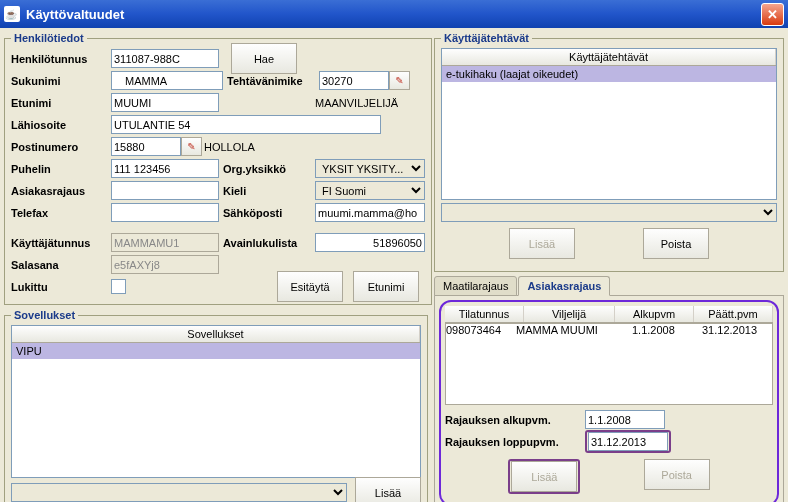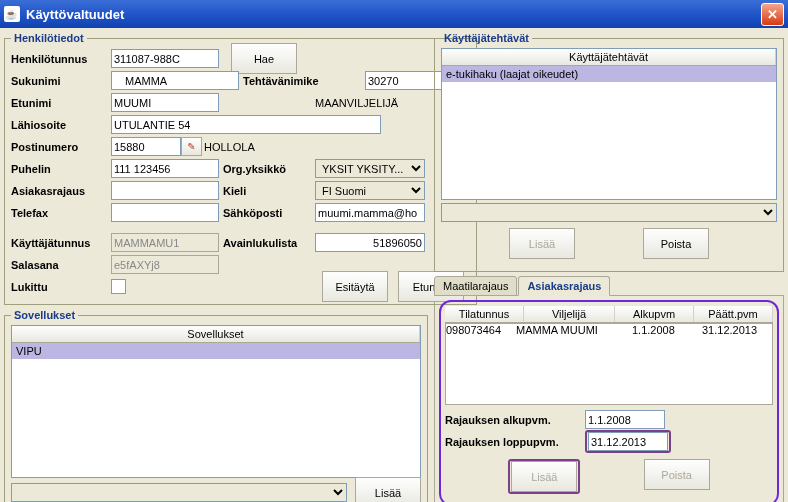--- a/index.html
+++ b/index.html
@@ -68,24 +68,24 @@
 
           <div class="row">
             <label>Henkilötunnus</label>
             <input type="text" style="width: 108px;" value="311087-988C">
             <span style="width:12px"></span>
             <button class="btn">Hae</button>
           </div>
 
           <div class="row">
             <label>Sukunimi</label>
-            <input type="text" style="width: 128px; padding-left: 13px;" value="MAMMA">
+            <input type="text" style="width: 112px; padding-left: 13px;" value="MAMMA">
             <span style="width:4px"></span>
             <label class="lbl2" style="width:92px;font-weight:bold">Tehtävänimike</label>
-            <input type="text" style="width: 84px; margin-left: 30px;" value="30270">
+            <input type="text" style="width: 70px;" value="30270">
             <button class="icon-btn">
                 <span class="small-pen">✎</span>
               </button>
           </div>
 
           <div class="row">
             <label>Etunimi</label>
             <input type="text" style="width: 108px;" value="MUUMI">
             <span style="width:4px"></span>
             <span style="width:92px"></span>

